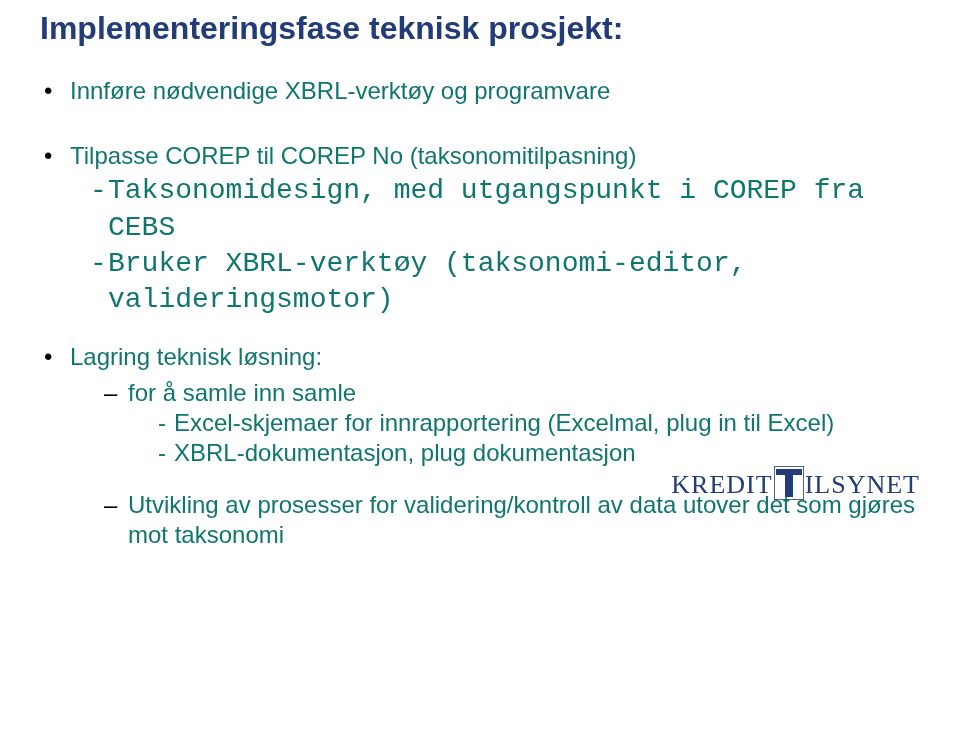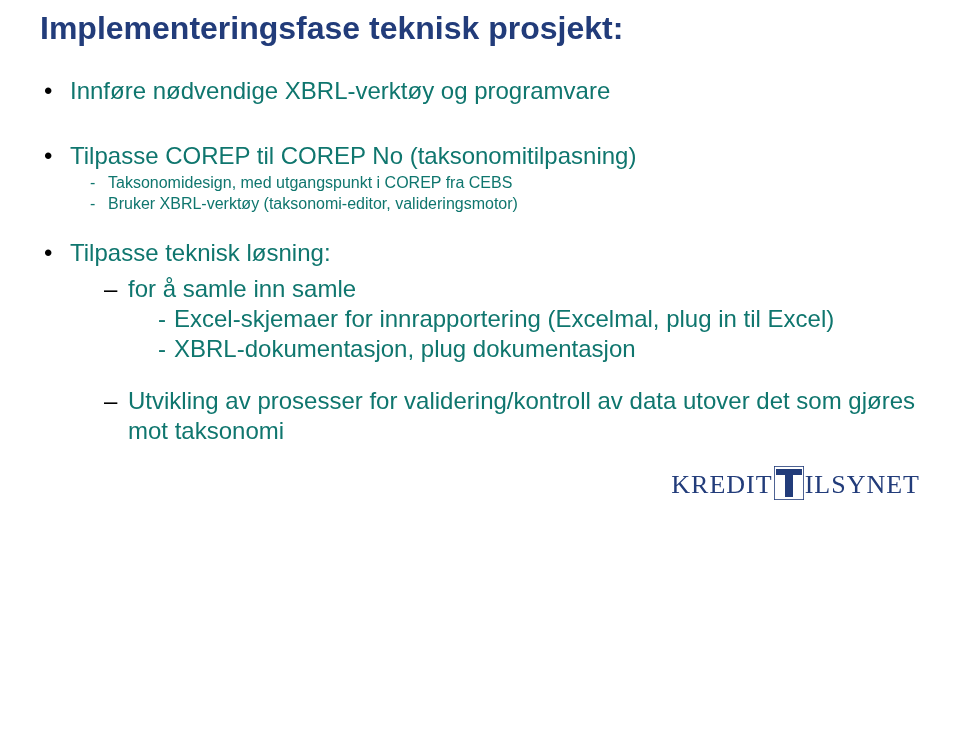--- a/index.html
+++ b/index.html
@@ -47,22 +47,23 @@
     top: 0;
     font-size: 24px;
     color: #000000;
   }
   .sub-dash-group {
     margin-top: 2px;
   }
   .sub-dash {
     position: relative;
     padding-left: 38px;
-    font-size: 16px;
+    font-size: 28px;
     line-height: 1.3;
+    font-family: Liberation Mono, monospace;
   }
   .sub-dash::before {
     content: "-";
     position: absolute;
     left: 20px;
     top: 0;
   }
   ul.level2 {
     list-style: none;
     padding: 0;
@@ -134,21 +135,21 @@
         <div class="sub-dash">
           <span>Taksonomidesign, med utgangspunkt i COREP fra CEBS</span>
         </div>
         <div class="sub-dash">
           <span>Bruker XBRL-verktøy (taksonomi-editor, valideringsmotor)</span>
         </div>
       </div>
     </li>
 
     <li style="margin-top:22px;">
-      <span>Tilpasse teknisk løsning:</span>
+      <span>Lagring teknisk løsning:</span>
 
       <ul class="level2">
 
         <li>
           <span>for å samle inn samle</span>
           <div>
             <div class="sub-dash2">
               <span>Excel-skjemaer for innrapportering (Excelmal, plug in til Excel)</span>
             </div>
             <div class="sub-dash2">

